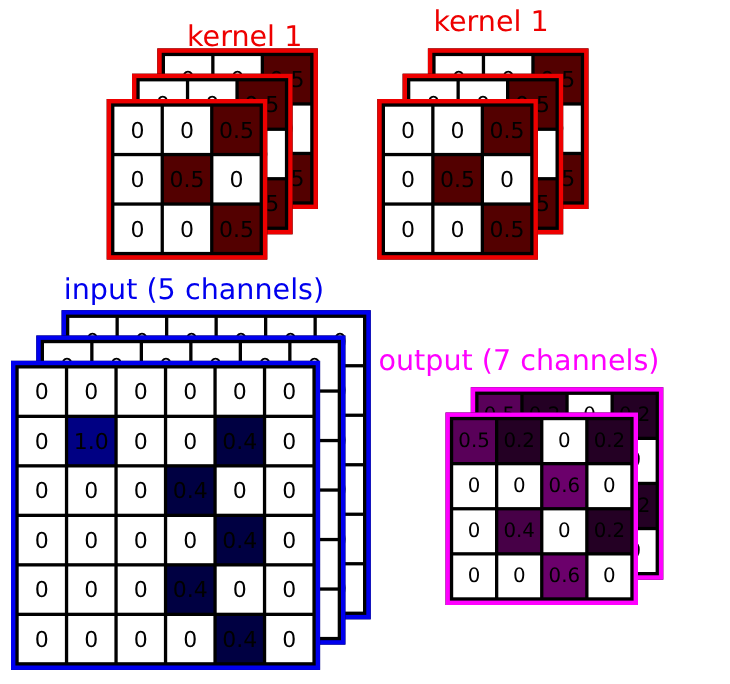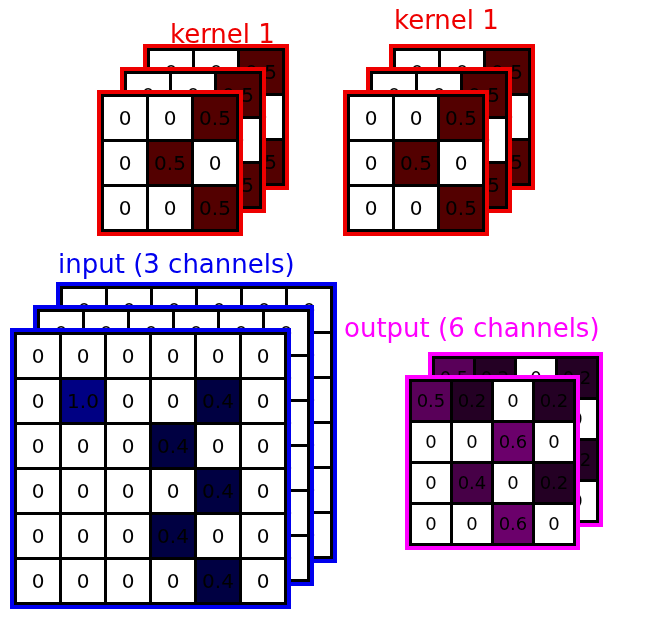--- a/index.html
+++ b/index.html
@@ -47,23 +47,23 @@
 </style>
 </head>
 <body>
 
 <div class="canvas">
 
   <div class="label" style="left: 170px; top: 6px; color: rgb(238, 0, 0); margin-top: 14px;">kernel 1</div>
 
   <div class="label" style="left: 394px; top: 6px; color: rgb(238, 0, 0);">kernel 1</div>
 
-  <div class="label" style="left: 58px; top: 250px; color: rgb(0, 0, 238);">input (3 channels)</div>
-
-  <div class="label" style="left: 344px; top: 314px; color: rgb(255, 0, 255);">output (6 channels)</div>
+  <div class="label" style="left: 58px; top: 250px; color: rgb(0, 0, 238);">input (5 channels)</div>
+
+  <div class="label" style="left: 344px; top: 314px; color: rgb(255, 0, 255);">output (7 channels)</div>
 
   <div class="stack">
       <div class="layer" style="left: 143px; top: 44px; z-index: 8; border-color: rgb(238, 0, 0); background: rgb(0, 0, 0); grid-template-columns: repeat(3, 42px); grid-auto-rows: 42px; font-size: 20px;">
         <div class="cell" style="background: rgb(255, 255, 255);">0</div>
         <div class="cell" style="background: rgb(255, 255, 255);">0</div>
         <div class="cell" style="background: rgba(238, 0, 0, 0.35);">0.5</div>
         <div class="cell" style="background: rgb(255, 255, 255);">0</div>
         <div class="cell" style="background: rgba(238, 0, 0, 0.35);">0.5</div>
         <div class="cell" style="background: rgb(255, 255, 255);">0</div>
         <div class="cell" style="background: rgb(255, 255, 255);">0</div>

